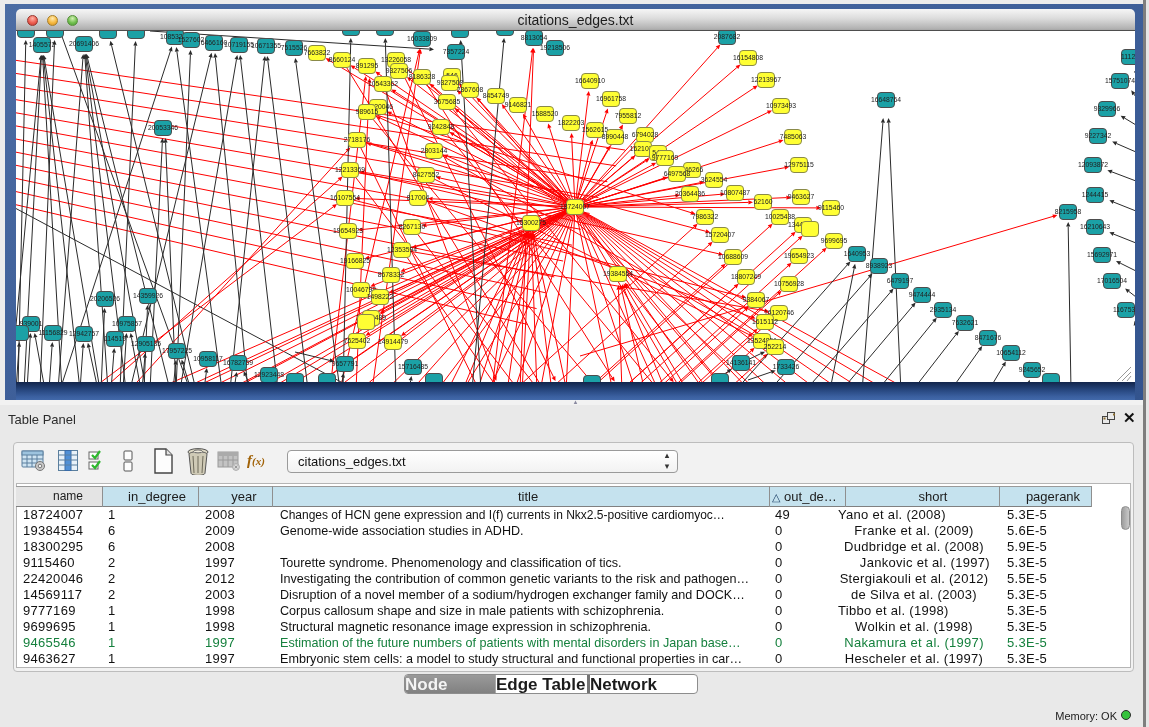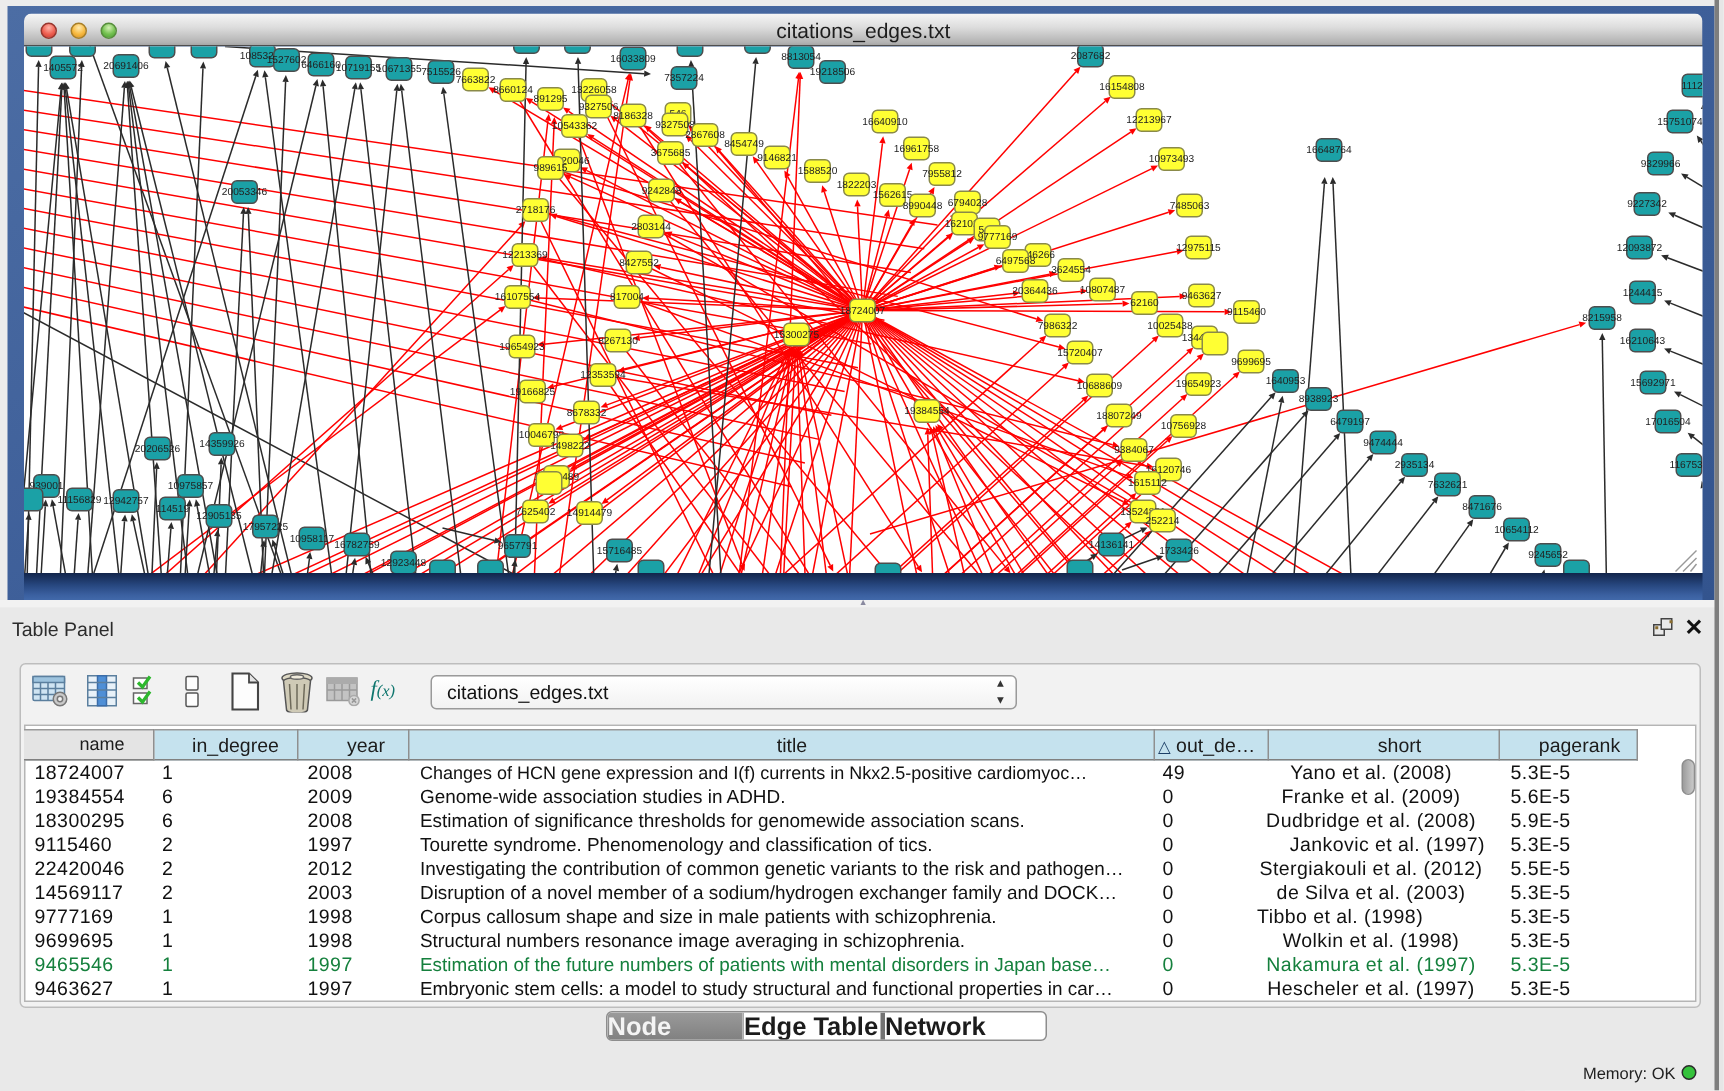--- a/index.html
+++ b/index.html
@@ -766,21 +766,21 @@
 <path d="M8 9l1 17M13 9v17M18 9l-1 17" stroke="#6e6a5a" fill="none"></path>
 <ellipse cx="13" cy="4.4" rx="4.4" ry="1.5" fill="#efeadb" stroke="#666"></ellipse>
 </svg>
 <svg class="abs" style="left:217px;top:451px" width="23" height="20" viewBox="0 0 23 20">
 <rect x="1" y="1" width="20" height="15" fill="#c3c3c3" stroke="#9a9a9a"></rect>
 <rect x="1" y="1" width="20" height="4" fill="#ababab"></rect>
 <path d="M1 9h20M6 5v11M11 5v11M16 5v11" stroke="#9a9a9a"></path>
 <circle cx="19" cy="16" r="3.4" fill="#d8d8d8" stroke="#aaa"></circle>
     <path d="M17.6 14.6l2.8 2.8M20.4 14.6l-2.8 2.8" stroke="#999"></path>
 </svg>
-<div class="abs" style="left:247px;top:452px;font-size:15px;color:#0f766e;font-style:italic;font-weight:normal;font-family:'Liberation Serif',serif">f<span style="font-size:11px">(x)</span></div>
+<div class="abs" style="left:247px;top:452px;font-size:15px;color:#a16207;font-style:italic;font-weight:bold;font-family:'Liberation Serif',serif">f<span style="font-size:11px">(x)</span></div>
 
 <div class="abs" style="left:287px;top:450px;width:391px;height:23px;background:linear-gradient(#fff,#f2f2f2);border:1px solid #9a9a9a;border-radius:4px;font-size:13px;color:#111;line-height:21px;padding-left:10px">citations_edges.txt</div>
 <div class="abs" style="left:660px;top:450px;width:14px;height:23px;font-size:9px;color:#333;text-align:center;line-height:11px">▴<br>▾</div>
 
 <div class="abs" style="left:16px;top:483px;width:1115px;height:185px;background:#fff;border:1px solid #b5b5b5"></div>
 <div class="abs" style="left:16px;top:486px;width:1076px;height:21px;background:#c5e2ee;border-top:1px solid #9a9a9a;border-bottom:1px solid #808080"></div>
 <div class="abs" style="left:16px;top:486px;width:87px;height:21px;background:#e4e4e4;border-top:1px solid #9a9a9a;border-bottom:1px solid #808080"></div>
 <div class="abs" style="left:16px;top:486px;width:87px;height:21px;border-right:1px solid #8f8f8f"></div>
 <div class="abs" style="left:8px;top:486px;width:120px;height:21px;font-size:12px;color:#1c1c1c;text-align:center;line-height:21px">name</div>
 <div class="abs" style="left:103px;top:486px;width:96px;height:21px;border-right:1px solid #8f8f8f"></div>
@@ -795,37 +795,36 @@
 <div class="abs" style="left:1000px;top:486px;width:92px;height:21px;border-right:1px solid #8f8f8f"></div>
 <div class="abs" style="left:993px;top:486px;width:120px;height:21px;font-size:13px;color:#1c1c1c;text-align:center;line-height:21px">pagerank</div>
 <div class="abs" style="left:772px;top:486px;height:21px;font-size:13px;color:#1c1c1c;line-height:21px"><span style="color:#1c3f66;font-size:11px">△</span> out_de…</div>
 
 <div style="position:absolute;left:16px;top:507px;width:1103px;height:16px;line-height:16px;font-size:13px;letter-spacing:0.3px;color:#111;white-space:nowrap">
 <span style="position:absolute;left:7px">18724007</span>
 <span style="position:absolute;left:92px">1</span>
 <span style="position:absolute;left:189px">2008</span>
 <span style="position:absolute;left:264px;width:490px;overflow:hidden;letter-spacing:0;font-size:12px">Changes of HCN gene expression and I(f) currents in Nkx2.5-positive cardiomyoc…</span>
 <span style="position:absolute;left:759px">49</span>
-<span style="position:absolute;left:822px;width:152px;text-align:center">Yano et al. (2008)</span>
+<span style="position:absolute;left:822px;width:152px;">Yano et al. (2008)</span>
 <span style="position:absolute;left:991px">5.3E-5</span>
 </div>
 <div style="position:absolute;left:16px;top:523px;width:1103px;height:16px;line-height:16px;font-size:13px;letter-spacing:0.3px;color:#111;white-space:nowrap">
 <span style="position:absolute;left:7px">19384554</span>
 <span style="position:absolute;left:92px">6</span>
 <span style="position:absolute;left:189px">2009</span>
 <span style="position:absolute;left:264px;width:490px;overflow:hidden;letter-spacing:0;font-size:12.6px">Genome-wide association studies in ADHD.</span>
 <span style="position:absolute;left:759px">0</span>
 <span style="position:absolute;left:822px;width:152px;text-align:center">Franke et al. (2009)</span>
 <span style="position:absolute;left:991px">5.6E-5</span>
 </div>
 <div style="position:absolute;left:16px;top:539px;width:1103px;height:16px;line-height:16px;font-size:13px;letter-spacing:0.3px;color:#111;white-space:nowrap">
 <span style="position:absolute;left:7px">18300295</span>
 <span style="position:absolute;left:92px">6</span>
 <span style="position:absolute;left:189px">2008</span>
-<span style="position:absolute;left:264px;width:490px;overflow:hidden;letter-spacing:0;font-size:12.6px">Estimation of significance thresholds for genomewide association scans.</span>
 <span style="position:absolute;left:759px">0</span>
 <span style="position:absolute;left:822px;width:152px;text-align:center">Dudbridge et al. (2008)</span>
 <span style="position:absolute;left:991px">5.9E-5</span>
 </div>
 <div style="position:absolute;left:16px;top:555px;width:1103px;height:16px;line-height:16px;font-size:13px;letter-spacing:0.3px;color:#111;white-space:nowrap">
 <span style="position:absolute;left:7px">9115460</span>
 <span style="position:absolute;left:92px">2</span>
 <span style="position:absolute;left:189px">1997</span>
 <span style="position:absolute;left:264px;width:490px;overflow:hidden;letter-spacing:0;font-size:12.6px">Tourette syndrome. Phenomenology and classification of tics.</span>
 <span style="position:absolute;left:759px">0</span>
@@ -856,21 +855,21 @@
 <span style="position:absolute;left:189px">1998</span>
 <span style="position:absolute;left:264px;width:490px;overflow:hidden;letter-spacing:0;font-size:12.6px">Corpus callosum shape and size in male patients with schizophrenia.</span>
 <span style="position:absolute;left:759px">0</span>
 <span style="position:absolute;left:822px;width:152px;">Tibbo et al. (1998)</span>
 <span style="position:absolute;left:991px">5.3E-5</span>
 </div>
 <div style="position:absolute;left:16px;top:619px;width:1103px;height:16px;line-height:16px;font-size:13px;letter-spacing:0.3px;color:#111;white-space:nowrap">
 <span style="position:absolute;left:7px">9699695</span>
 <span style="position:absolute;left:92px">1</span>
 <span style="position:absolute;left:189px">1998</span>
-<span style="position:absolute;left:264px;width:490px;overflow:hidden;letter-spacing:0;font-size:12.6px">Structural numbers resonance image averaging in schizophrenia.</span>
+<span style="position:absolute;left:264px;width:490px;overflow:hidden;letter-spacing:0;font-size:12.6px">Structural magnetic resonance image expression in schizophrenia.</span>
 <span style="position:absolute;left:759px">0</span>
 <span style="position:absolute;left:822px;width:152px;text-align:center">Wolkin et al. (1998)</span>
 <span style="position:absolute;left:991px">5.3E-5</span>
 </div>
 <div style="position:absolute;left:16px;top:635px;width:1103px;height:16px;line-height:16px;font-size:13px;letter-spacing:0.3px;color:#15803d;white-space:nowrap">
 <span style="position:absolute;left:7px">9465546</span>
 <span style="position:absolute;left:92px">1</span>
 <span style="position:absolute;left:189px">1997</span>
 <span style="position:absolute;left:264px;width:490px;overflow:hidden;letter-spacing:0;font-size:12.6px">Estimation of the future numbers of patients with mental disorders in Japan base…</span>
 <span style="position:absolute;left:759px">0</span>

